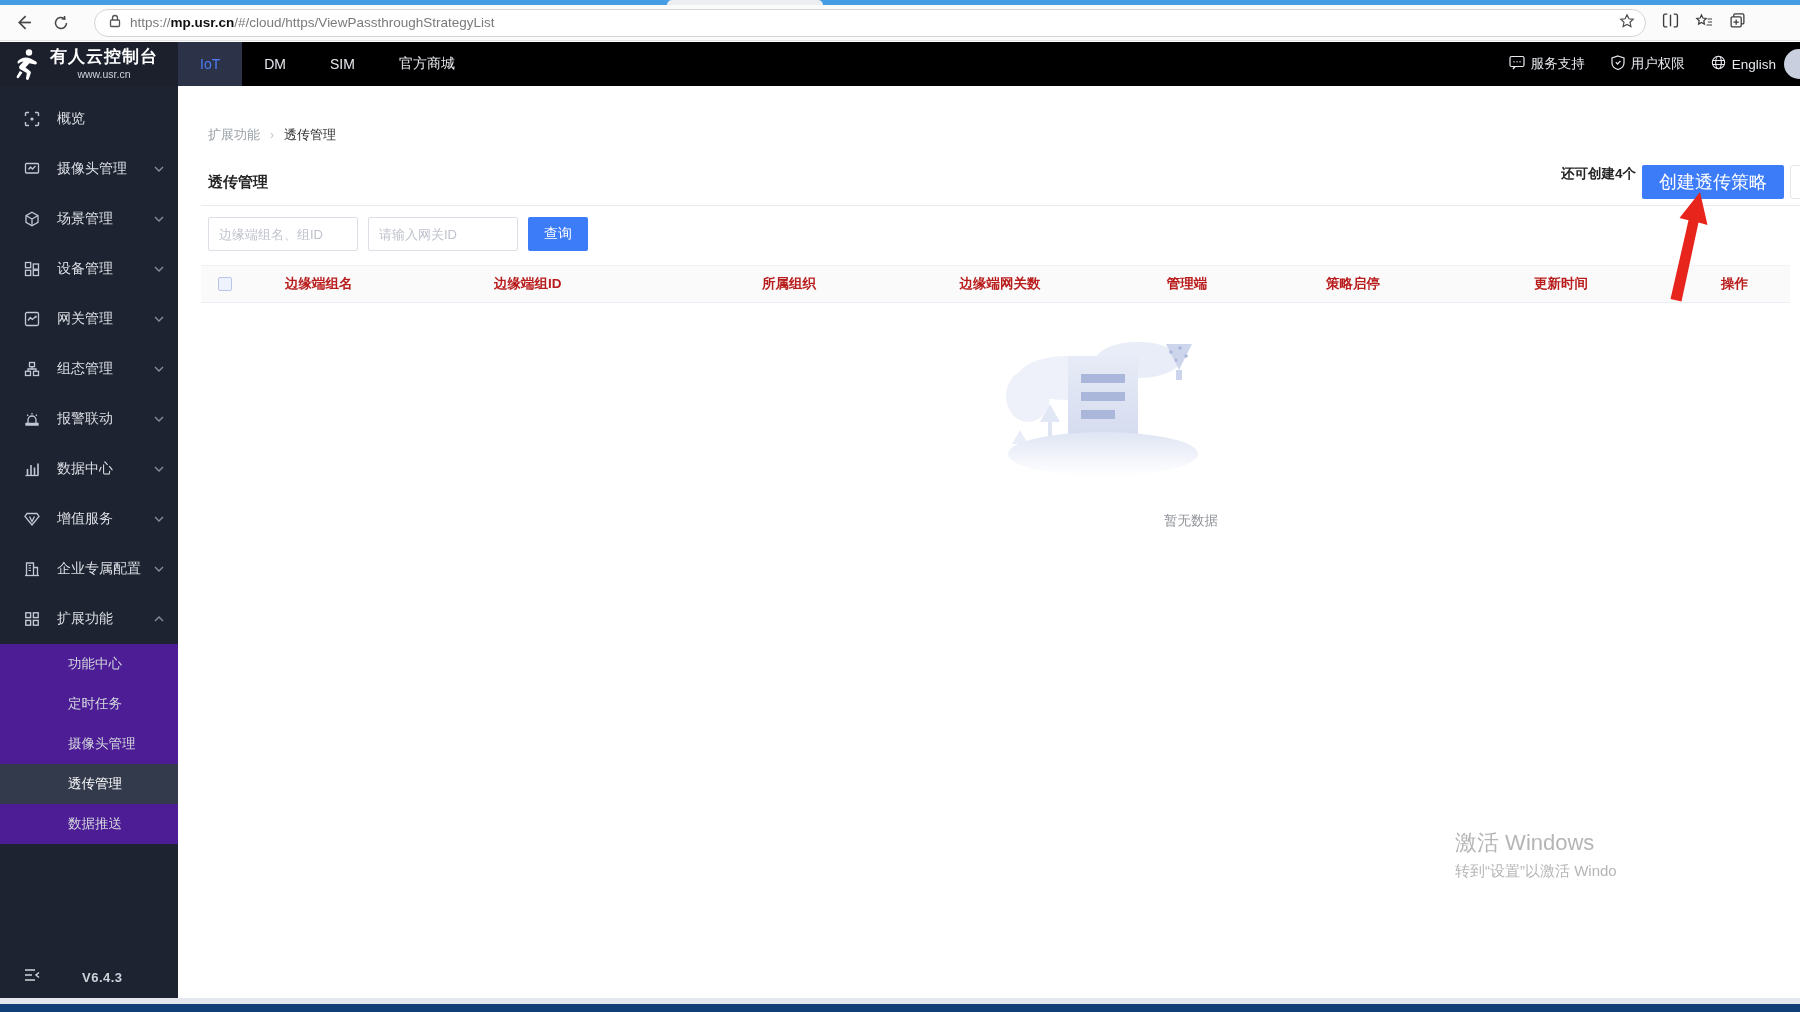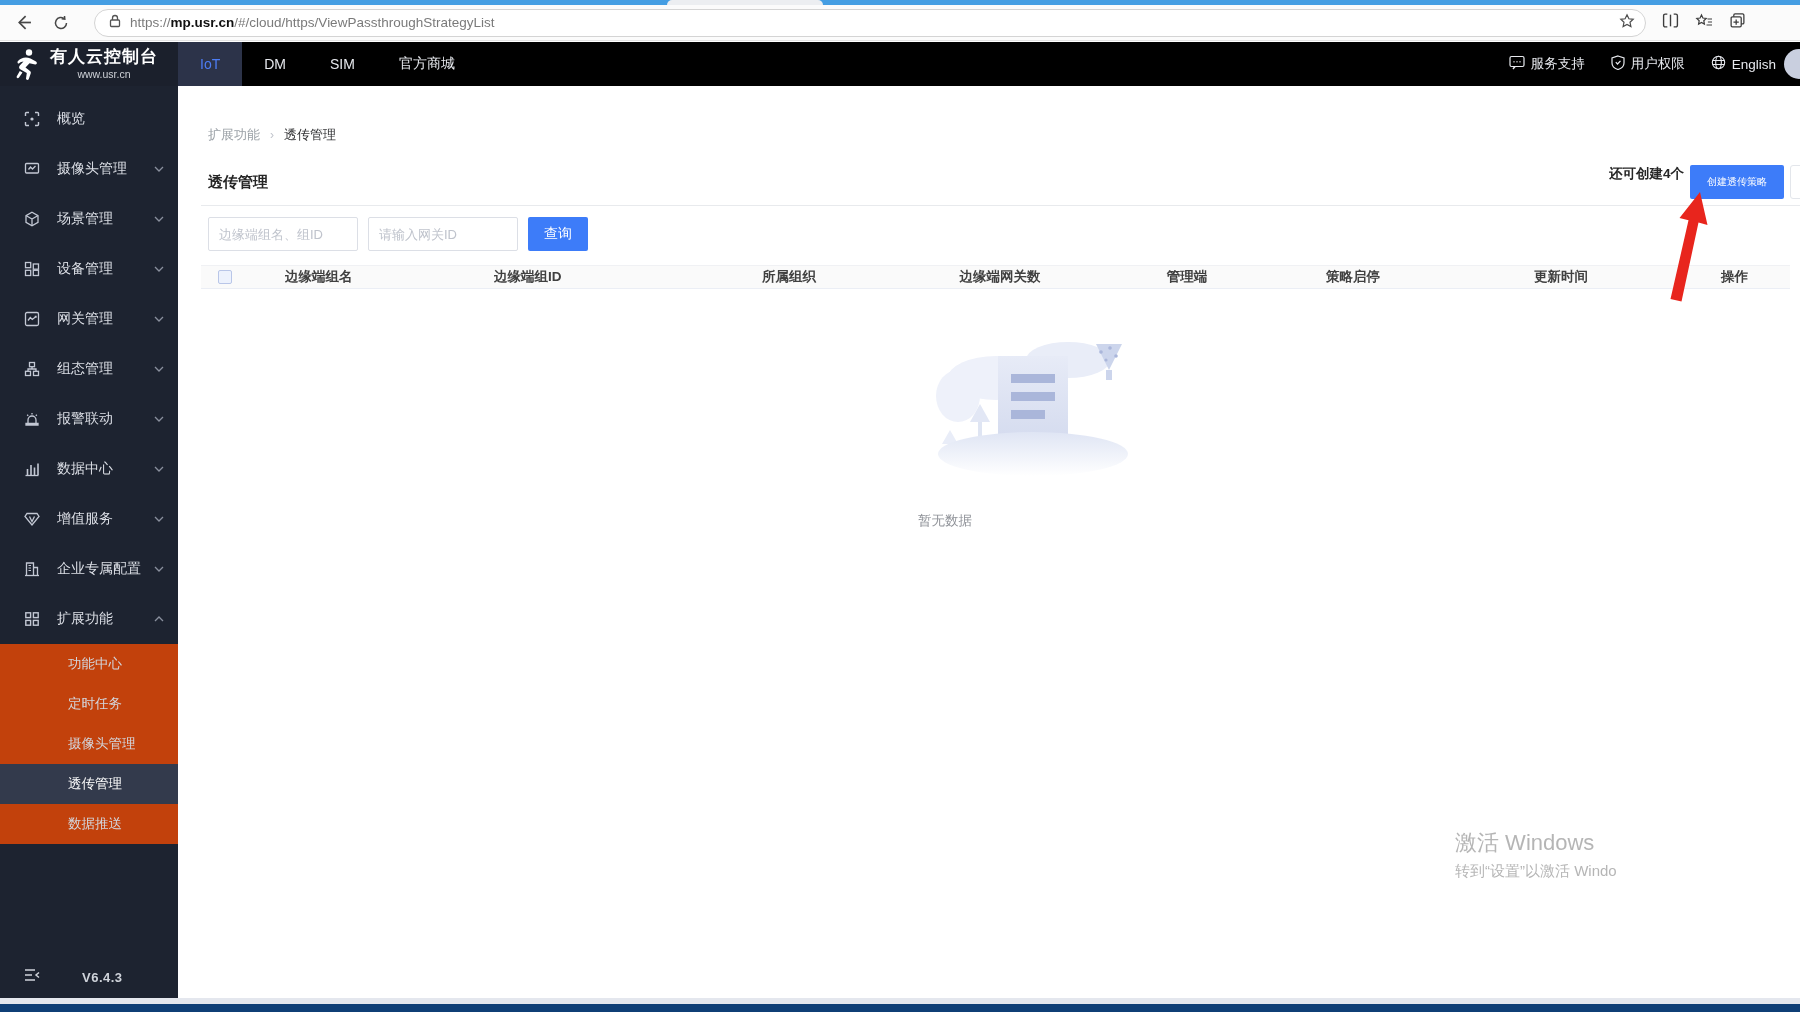--- a/index.html
+++ b/index.html
@@ -30,51 +30,51 @@
   #header-right { margin-left:auto; display:flex; align-items:center; gap:26px; padding-right:24px; }
   .hr-item { display:flex; align-items:center; gap:6px; font-size:13.5px; color:#e7e9ee; cursor:pointer; }
   #avatar { position:absolute; right:-14px; top:7px; width:30px; height:30px; border-radius:50%; background:#c9cfdf; }
 
   
   #sidebar { position:absolute; left:0; top:86px; width:178px; height:912px; background:#1d2330; color:#dcdfe6; }
   .side-item { height:50px; display:flex; align-items:center; padding:0 14px 0 24px; font-size:14px; cursor:pointer; }
   .side-item .sicon { width:17px; height:17px; margin-right:16px; color:#c3c8d4; display:flex; align-items:center; }
   .side-item .slabel { flex:1; }
   .side-item .chev { color:#8a909e; display:flex; }
-  #submenu { background:#c2410c; }
+  #submenu { background:#4c1d95; }
   .sub-item { height:40px; display:flex; align-items:center; padding-left:68px; font-size:13.5px; color:#d3d6dd; cursor:pointer; }
   .sub-item.selected { background:#333a4c; color:#fff; }
   #side-footer { position:absolute; left:0; bottom:0; width:214px; height:42px; display:flex; align-items:center; padding-left:24px; color:#cfd3da; border-radius:0 0 8px 0; background:#1d2330; }
   #side-version { font-size:13px; font-weight:bold; margin-left:42px; letter-spacing:.5px; }
 
   
   #main { position:absolute; left:178px; top:86px; width:1622px; height:912px; background:#fff; }
   #breadcrumb { position:absolute; left:30px; top:40px; display:flex; align-items:center; gap:10px; font-size:13px; }
   .bc-muted { color:#9aa0a6; }
   .bc-sep { color:#c0c4cc; font-size:12px; }
   .bc-current { color:#303133; }
   #title-row { position:absolute; left:30px; right:10px; top:72px; height:48px; display:flex; align-items:center; }
   #page-title { font-size:15px; font-weight:bold; color:#262626; }
   #title-right { margin-left:auto; display:flex; align-items:flex-start; gap:6px; }
   #quota { font-size:13.5px; color:#262626; font-weight:bold; }
-  #create-btn { height:34px; padding:0 17px; background:#3d7cf9; color:#fff; font-size:10px; border:none; border-radius:2px; cursor:pointer; }
+  #create-btn { height:34px; padding:0 17px; background:#3d7cf9; color:#fff; font-size:18px; border:none; border-radius:2px; cursor:pointer; }
   #ghost-btn { width:14px; height:34px; background:#fff; border:1px solid #e3e6eb; border-radius:3px 0 0 3px; margin-right:-14px; }
   #title-divider { position:absolute; left:23px; right:0; top:119px; height:1px; background:#e8eaed; }
   #search-row { position:absolute; left:30px; top:131px; display:flex; align-items:center; gap:10px; }
   .s-input { width:150px; height:34px; border:1px solid #dcdfe6; border-radius:2px; font-size:13px; padding:0 10px; color:#333; outline:none; }
   .s-input::placeholder { color:#bfc3cc; }
   #query-btn { width:60px; height:34px; background:#3d7cf9; color:#fff; font-size:14px; border:none; border-radius:2px; margin-left:0; cursor:pointer; }
 
-  #table-head { position:absolute; left:23px; right:10px; top:179px; height:24px; background:#fafafa; border-top:1px solid #f0f1f4; border-bottom:1px solid #ebeef5; display:flex; font-size:13.5px; font-weight:bold; color:#404040; }
+  #table-head { position:absolute; left:23px; right:10px; top:179px; height:38px; background:#fafafa; border-top:1px solid #f0f1f4; border-bottom:1px solid #ebeef5; display:flex; font-size:13.5px; font-weight:bold; color:#b91c1c; }
   .th { display:flex; align-items:center; justify-content:center; }
   .th.left { justify-content:flex-start; }
   .th-check { width:48px; justify-content:center; display:flex; }
   .checkbox { width:14px; height:14px; border:1px solid #b9c6e8; background:#edf2fd; border-radius:2px; }
 
-  #empty-wrap { position:absolute; left:740px; top:240px; width:300px; text-align:left; }
+  #empty-wrap { position:absolute; left:740px; top:240px; width:300px; text-align:right; }
   #empty-text { margin-top:12px; font-size:13.5px; color:#909399; }
 
   #watermark { position:absolute; left:1455px; top:828px; color:#a9a9a9; opacity:.85; }
   #wm1 { font-size:22px; }
   #wm2 { font-size:15px; margin-top:4px; white-space:nowrap; }
 
   #arrow-overlay { position:absolute; left:0; top:0; width:1800px; height:1012px; pointer-events:none; }
 
   #bottom-strip { position:absolute; left:0; top:998px; width:1800px; height:6px; background:#e4e7ee; }
   #taskbar-edge { position:absolute; left:0; top:1004px; width:1800px; height:8px; background:#0f3f76; }

